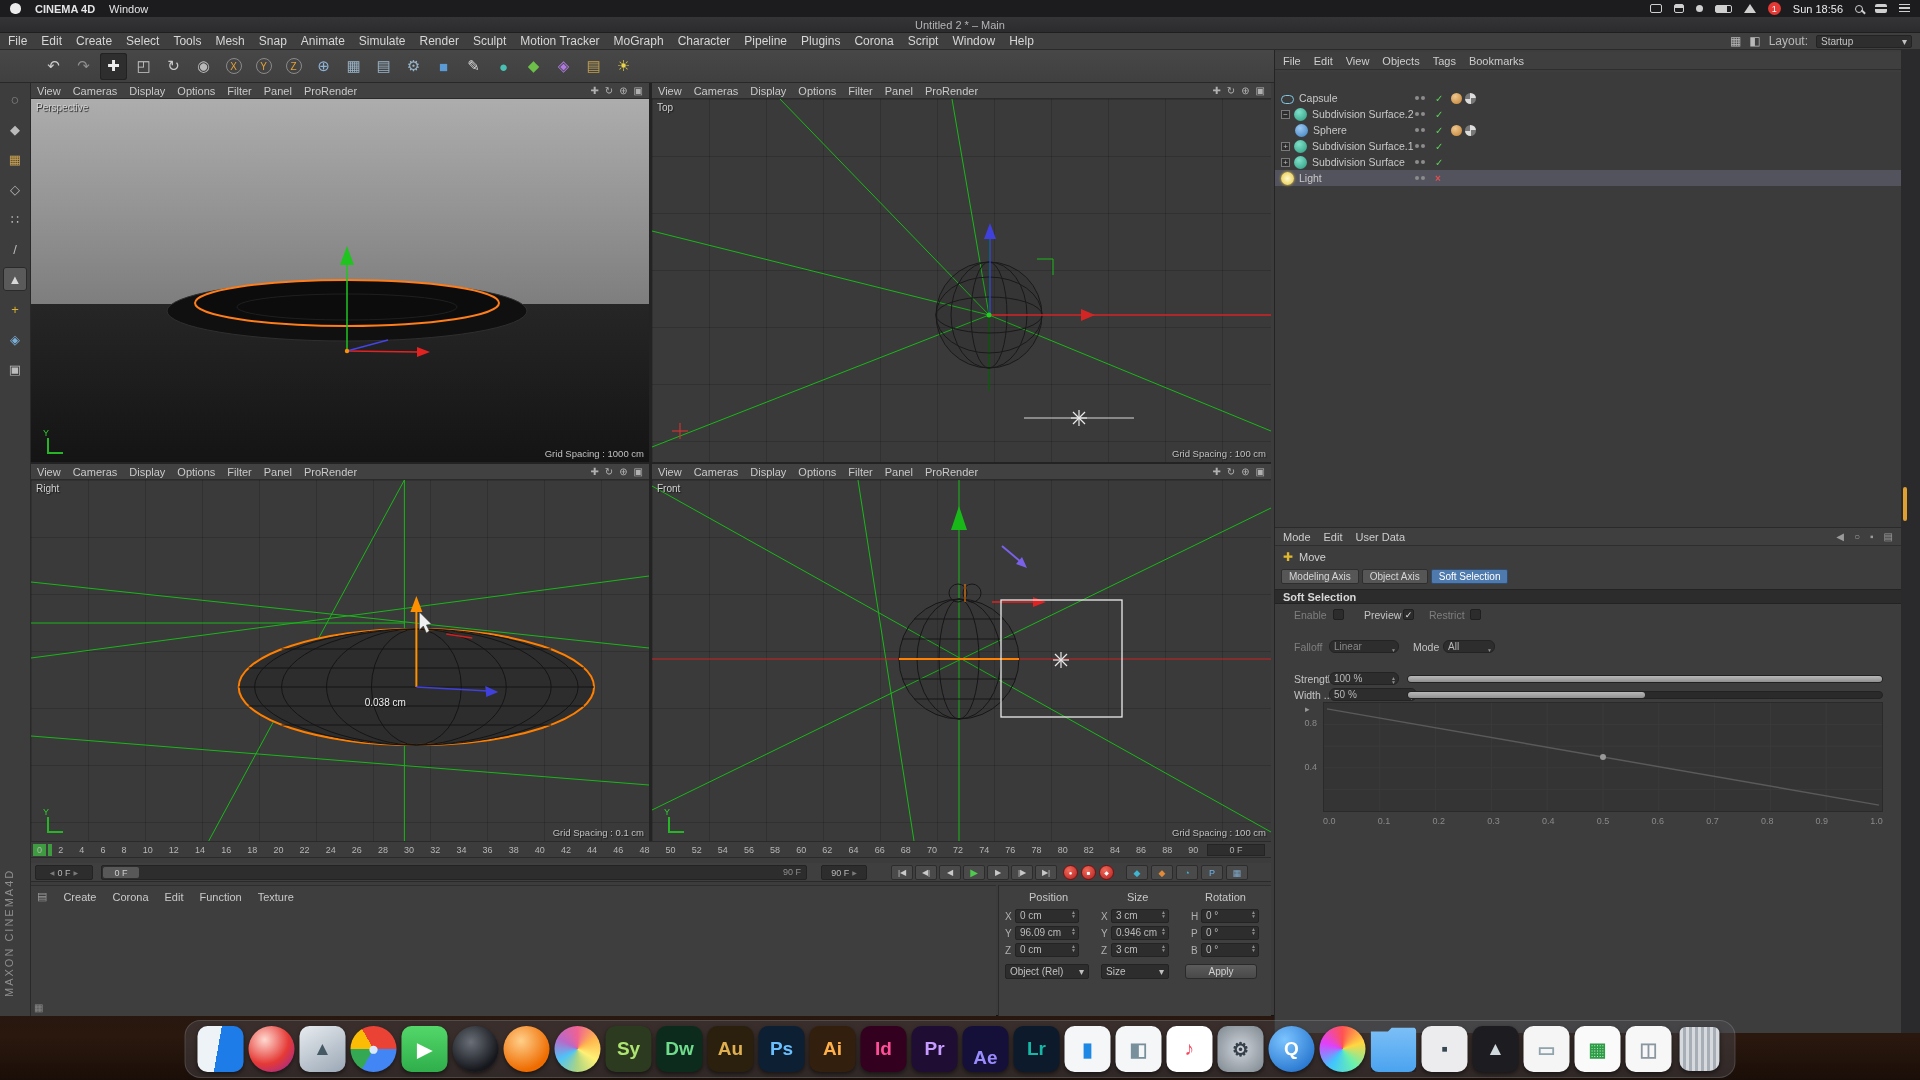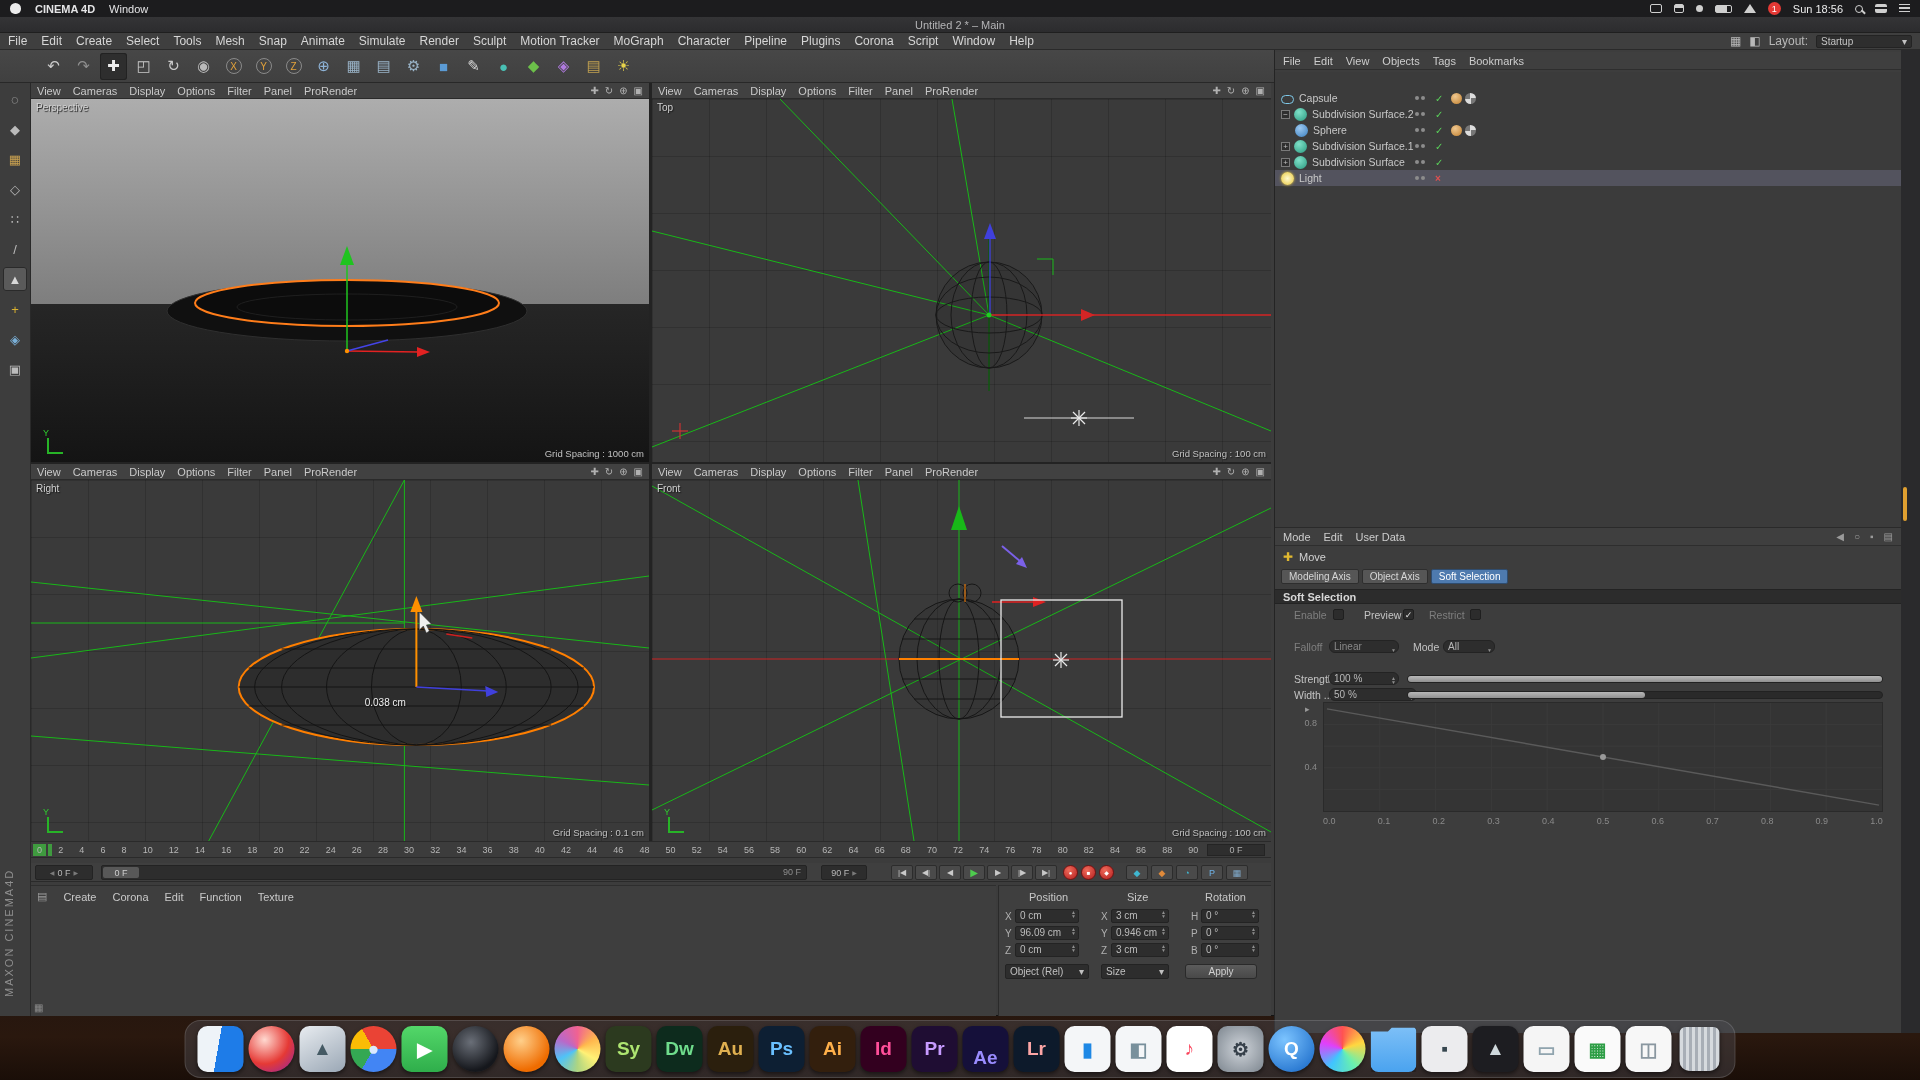--- a/index.html
+++ b/index.html
@@ -1156,21 +1156,21 @@
       </div>
 
       <div class="dock-item">
         <div class="dock-tile" style="background: rgb(21, 16, 58);">
           <span class="dock-glyph" style="color: rgb(154, 140, 255); margin-top: 18px;">Ae</span>
         </div>
       </div>
 
       <div class="dock-item">
         <div class="dock-tile" style="background: rgb(13, 26, 43);">
-          <span class="dock-glyph" style="color: #fca5a5;">Lr</span>
+          <span class="dock-glyph" style="color: #14b8a6;">Lr</span>
         </div>
       </div>
 
       <div class="dock-item">
         <div class="dock-tile" style="background: rgb(244, 246, 248);">
           <span class="dock-glyph" style="color: rgb(30, 136, 229);">▮</span>
         </div>
       </div>
 
       <div class="dock-item">

